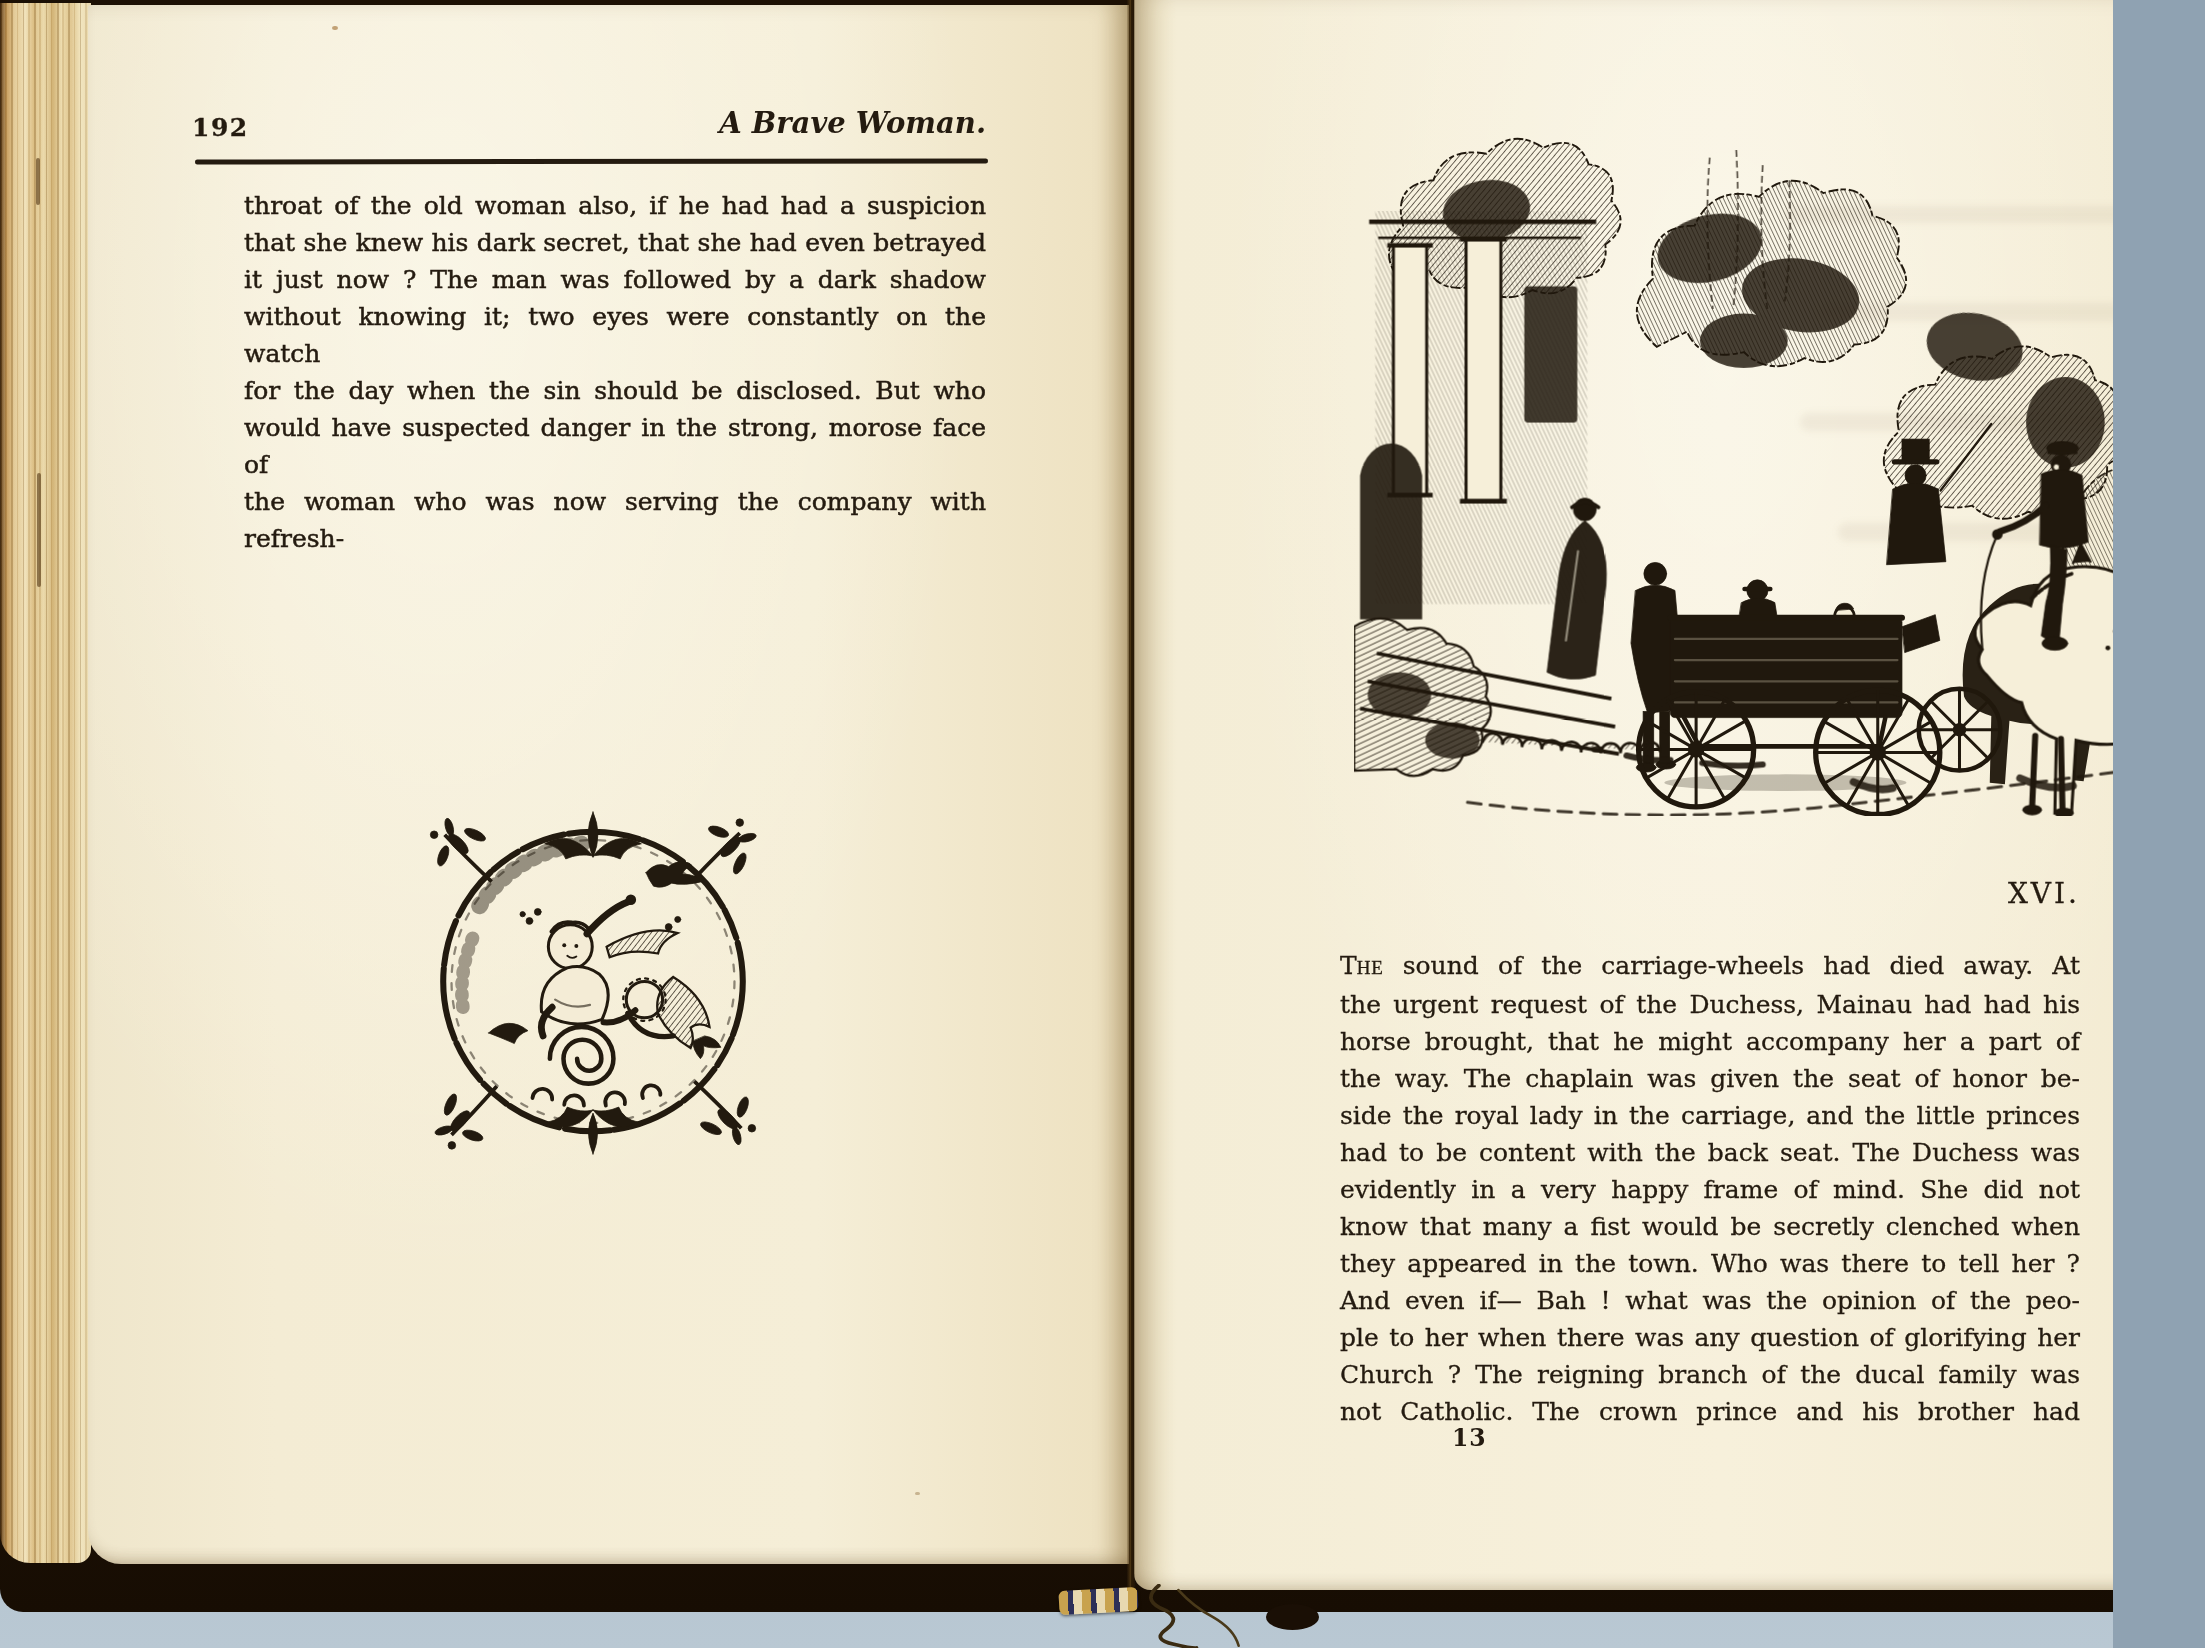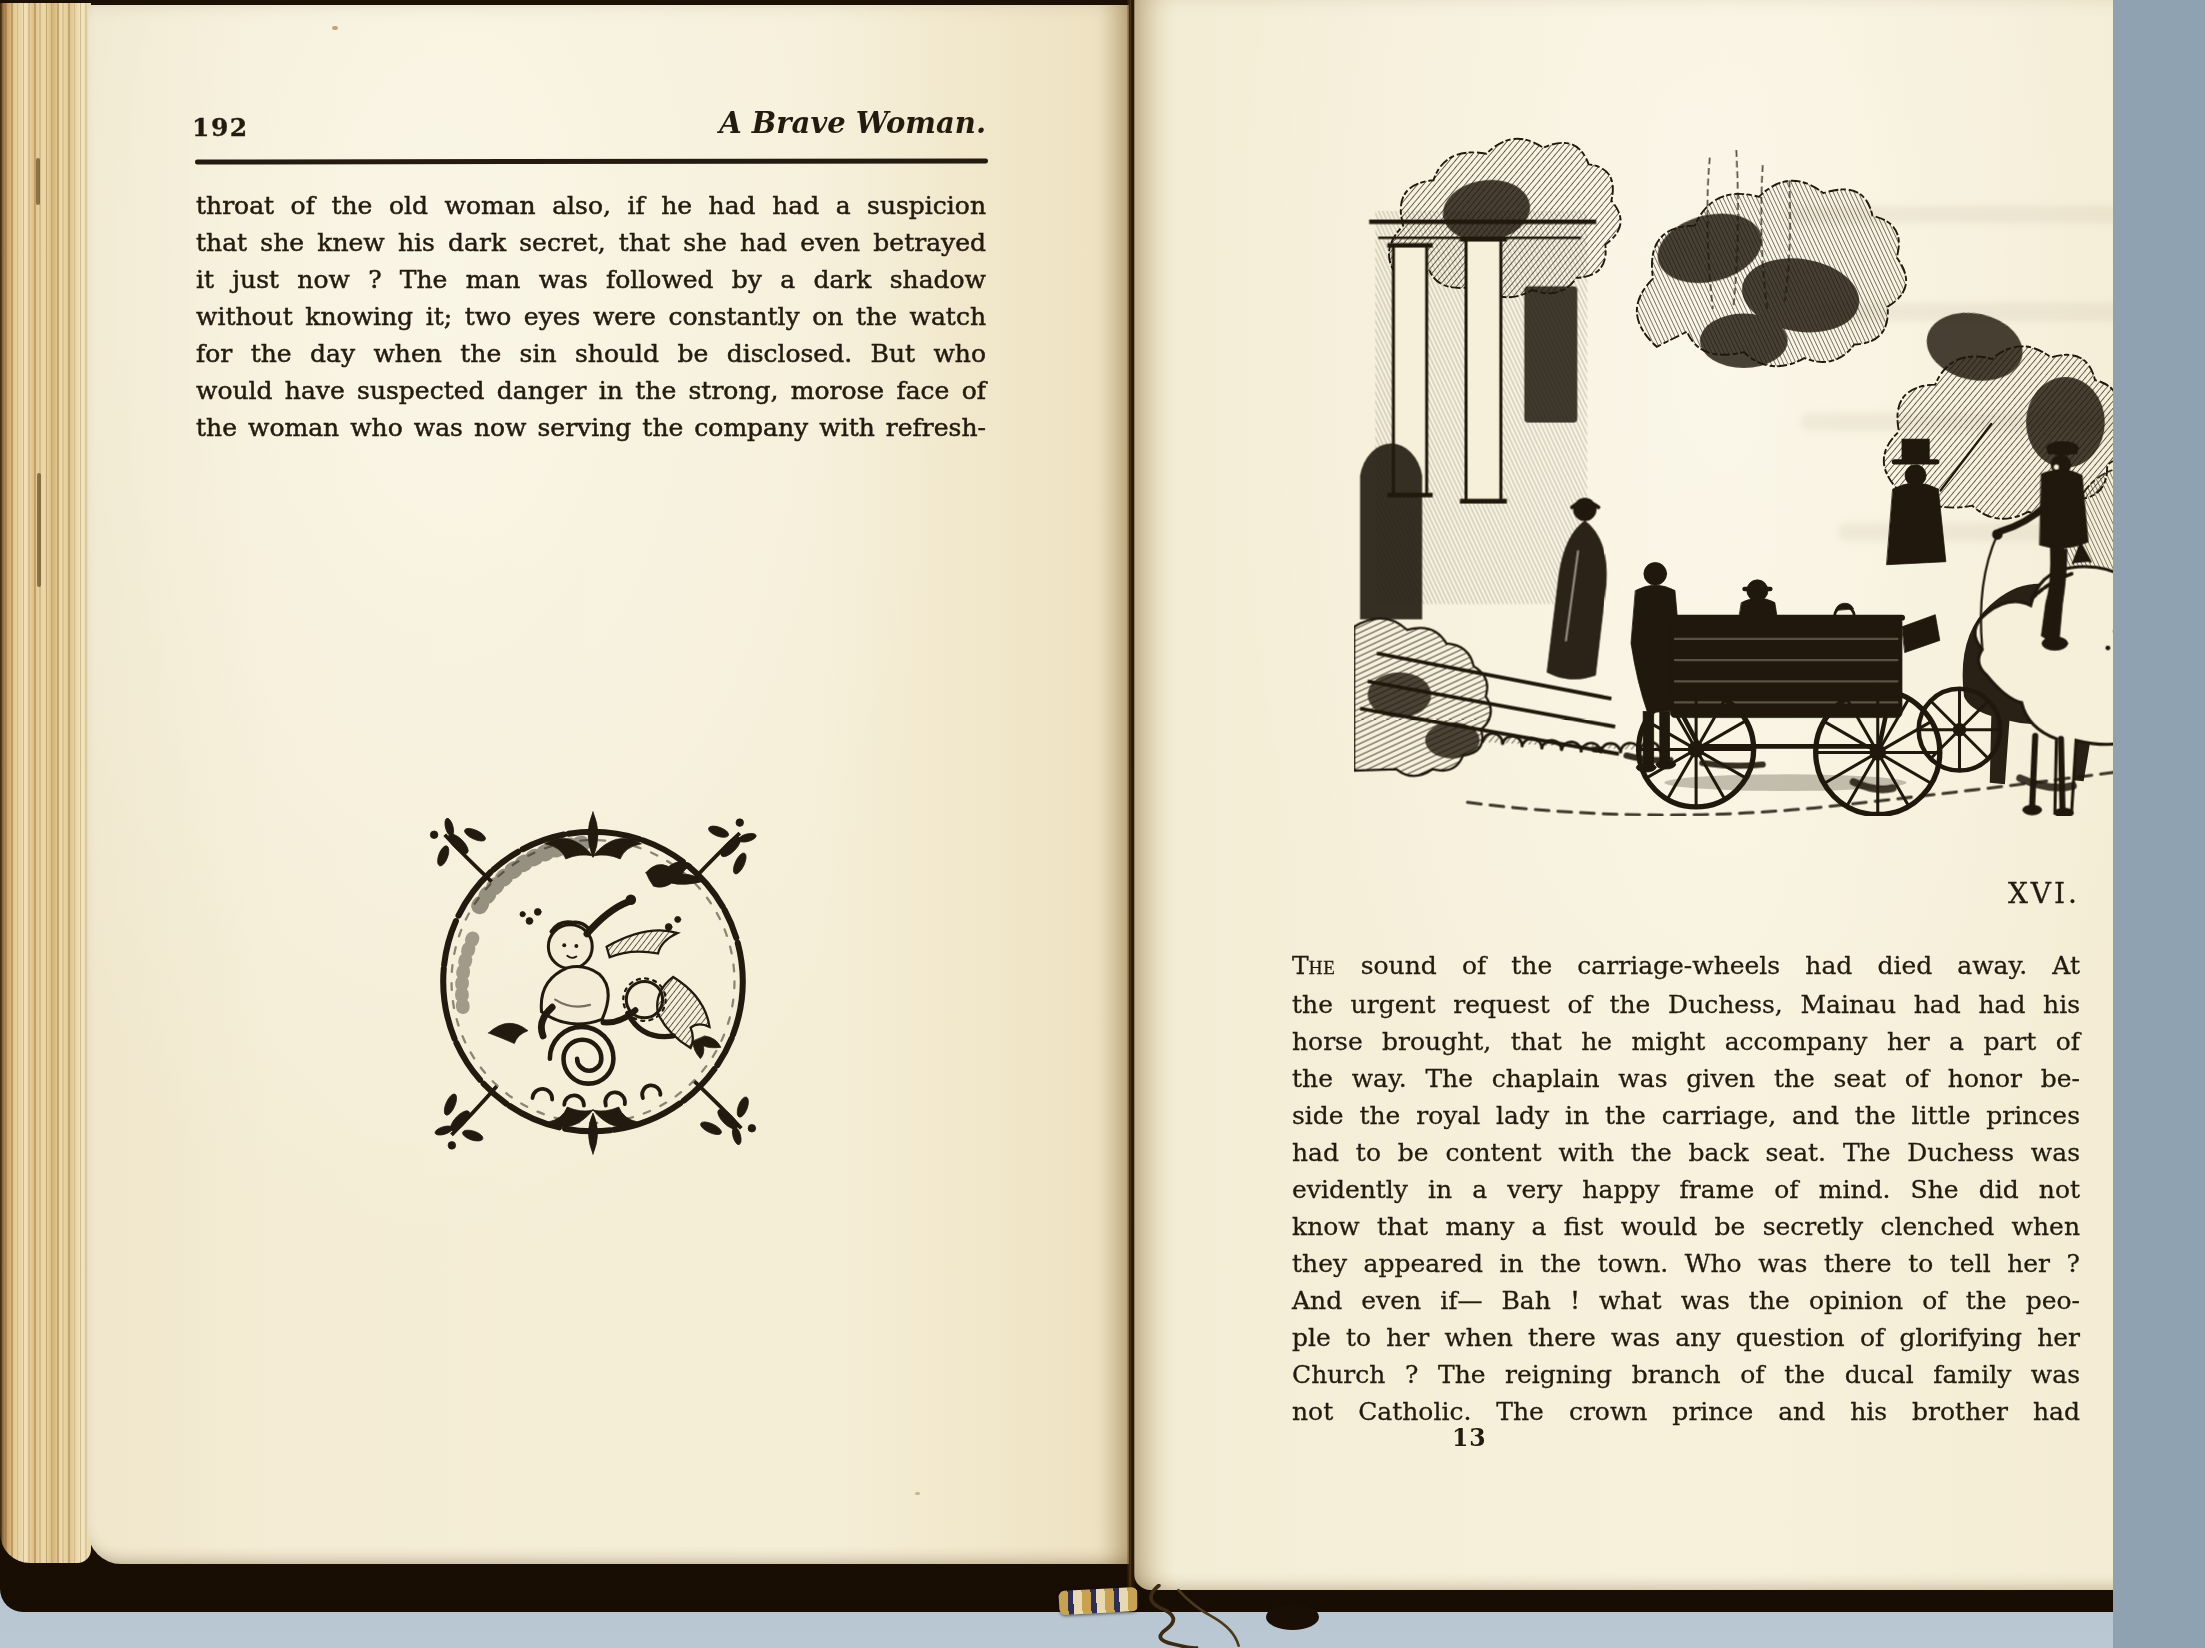--- a/index.html
+++ b/index.html
@@ -45,21 +45,21 @@
            letter-spacing:1.5px;-webkit-text-stroke:0.3px #241b10;}
   .running-title{position:absolute;left:108px;top:101px;width:790px;text-align:right;
            font-size:29px;font-style:italic;font-weight:bold;}
   .rule{position:absolute;left:107px;top:154px;width:793px;height:4.5px;background:#241b10;
         border-radius:2.3px;transform:rotate(-.08deg);}
   .para{position:absolute;}
   .para-left{left:108px;top:182px;width:790px;font-size:25px;line-height:37px;
              -webkit-text-stroke:0.5px #241b10;}
   .para-right{left:158px;top:947px;width:788px;font-size:25px;line-height:37px;
              -webkit-text-stroke:0.3px #241b10;}
-  .tline{text-align:justify;text-align-last:justify;}
+  .tline{text-align:justify;text-align-last:justify;margin-left:48px;}
   .tline.plain{text-align-last:left;}
   .sc{font-size:.76em;letter-spacing:0.8px;font-family:Liberation Serif, serif;}
   .chapter{position:absolute;left:158px;top:877px;width:788px;text-align:right;
            font-size:28px;letter-spacing:3px;-webkit-text-stroke:0.3px #241b10;}
   .signature{position:absolute;left:318px;top:1424px;font-size:23.5px;font-weight:bold;
            letter-spacing:0.8px;}
   
   .vignette{position:absolute;left:331px;top:804px;width:348px;height:348px;}
   .illus{position:absolute;left:220px;top:97px;width:825px;height:719px;}
   

